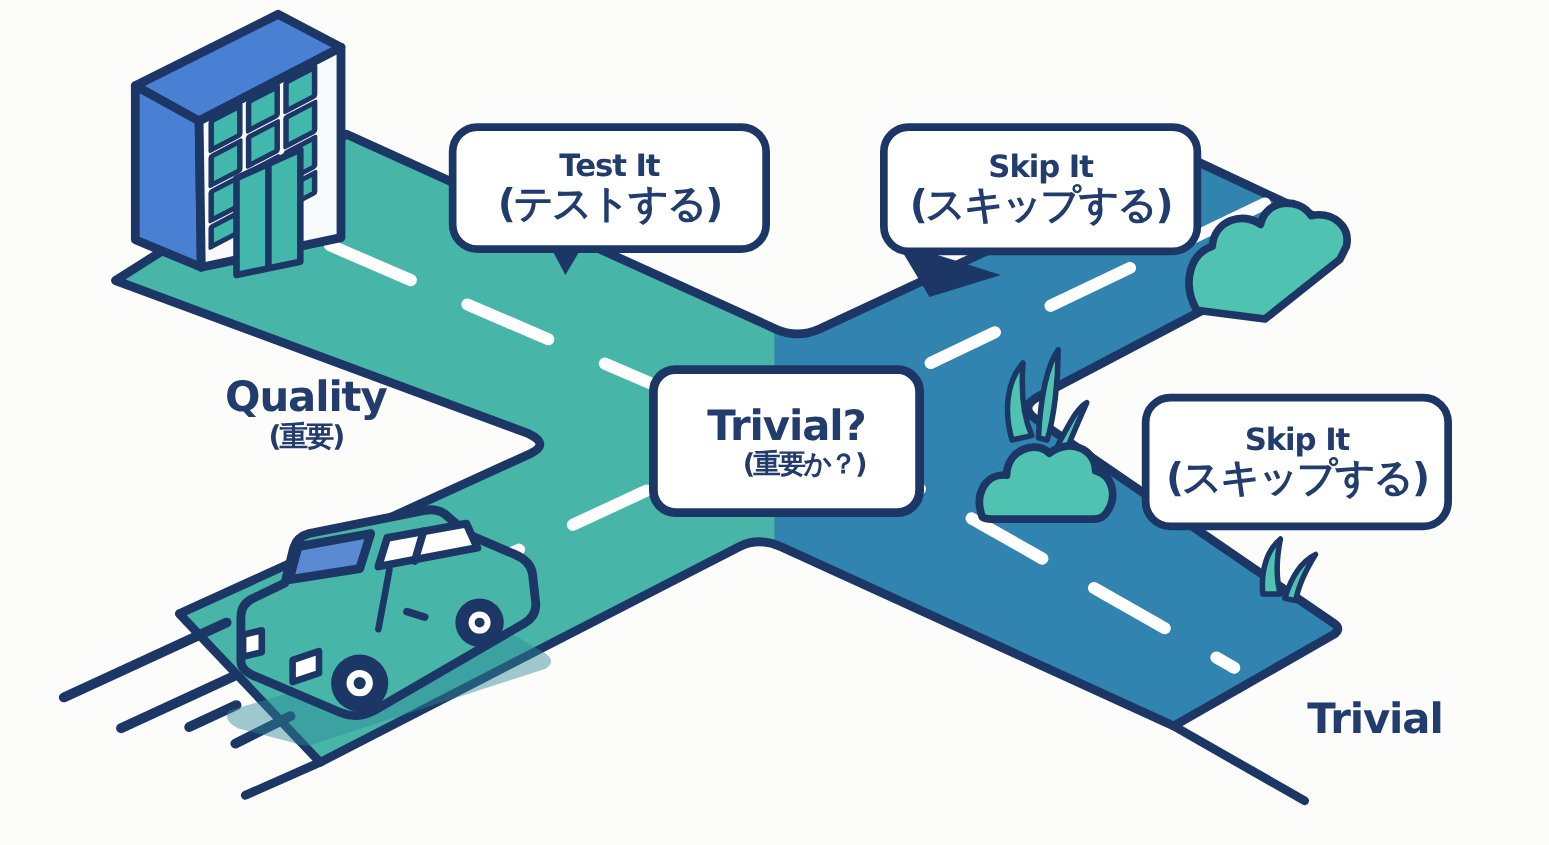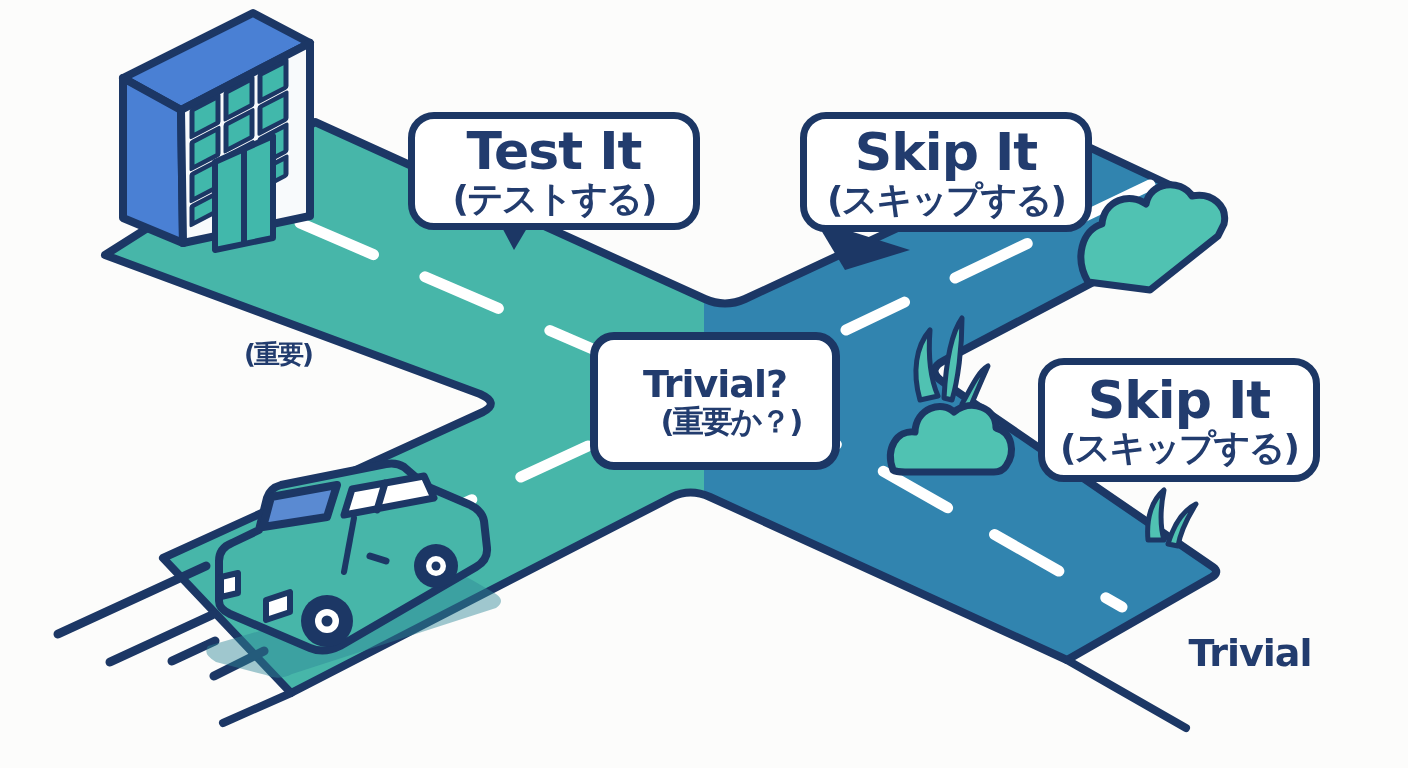--- a/index.html
+++ b/index.html
@@ -22,27 +22,27 @@
   }
   .stage svg{position:absolute;left:0;top:0;}
   .box{
     position:absolute;background:#ffffff;
     border:7px solid var(--outline-navy);
     border-radius:26px;color:var(--text-navy);
     text-align:center;font-weight:700;
     display:flex;flex-direction:column;justify-content:center;
     box-sizing:border-box;line-height:1.08;
   }
-  .box .en{font-size:52px;letter-spacing:-1px;}
+  .box .en{font-size:28px;letter-spacing:-1px;}
   .box .ja{font-size:36px;letter-spacing:-2px;}
   #box-test{left:408px;top:112px;width:292px;height:118px;}
   #box-skip-top{left:800px;top:112px;width:292px;height:120px;}
   #box-critical{left:590px;top:332px;width:250px;height:138px;border-width:8px;border-radius:24px;}
   #box-critical .en{font-size:38px;}
-  #box-critical .ja{font-size:31px;padding-left:32px;}
+  #box-critical .ja{font-size:25px;padding-left:32px;}
   #box-skip-right{left:1038px;top:358px;width:282px;height:124px;}
   .freelabel{
     position:absolute;text-align:center;font-weight:700;
     color:var(--text-navy);line-height:1.12;
   }
   .freelabel .en{font-size:38px;letter-spacing:-1px;display:block;}
   .freelabel .ja{font-size:26px;letter-spacing:-2px;display:block;}
   #lbl-quality{left:166px;top:340px;width:224px;}
   #lbl-trivial{left:1133px;top:602px;width:234px;margin-top:30px;}
 </style>
@@ -156,20 +156,21 @@
     <span class="en">Trivial?</span>
     <span class="ja">(重要か？)</span>
   </div>
 
   <div class="box" id="box-skip-right">
     <span class="en">Skip It</span>
     <span class="ja">(スキップする)</span>
   </div>
 
   <div class="freelabel" id="lbl-quality">
+    <span class="en">Quality</span>
     <span class="ja">(重要)</span>
   </div>
 
   <div class="freelabel" id="lbl-trivial">
     <span class="en">Trivial</span>
   </div>
 
 </div>
 
 </body></html>

